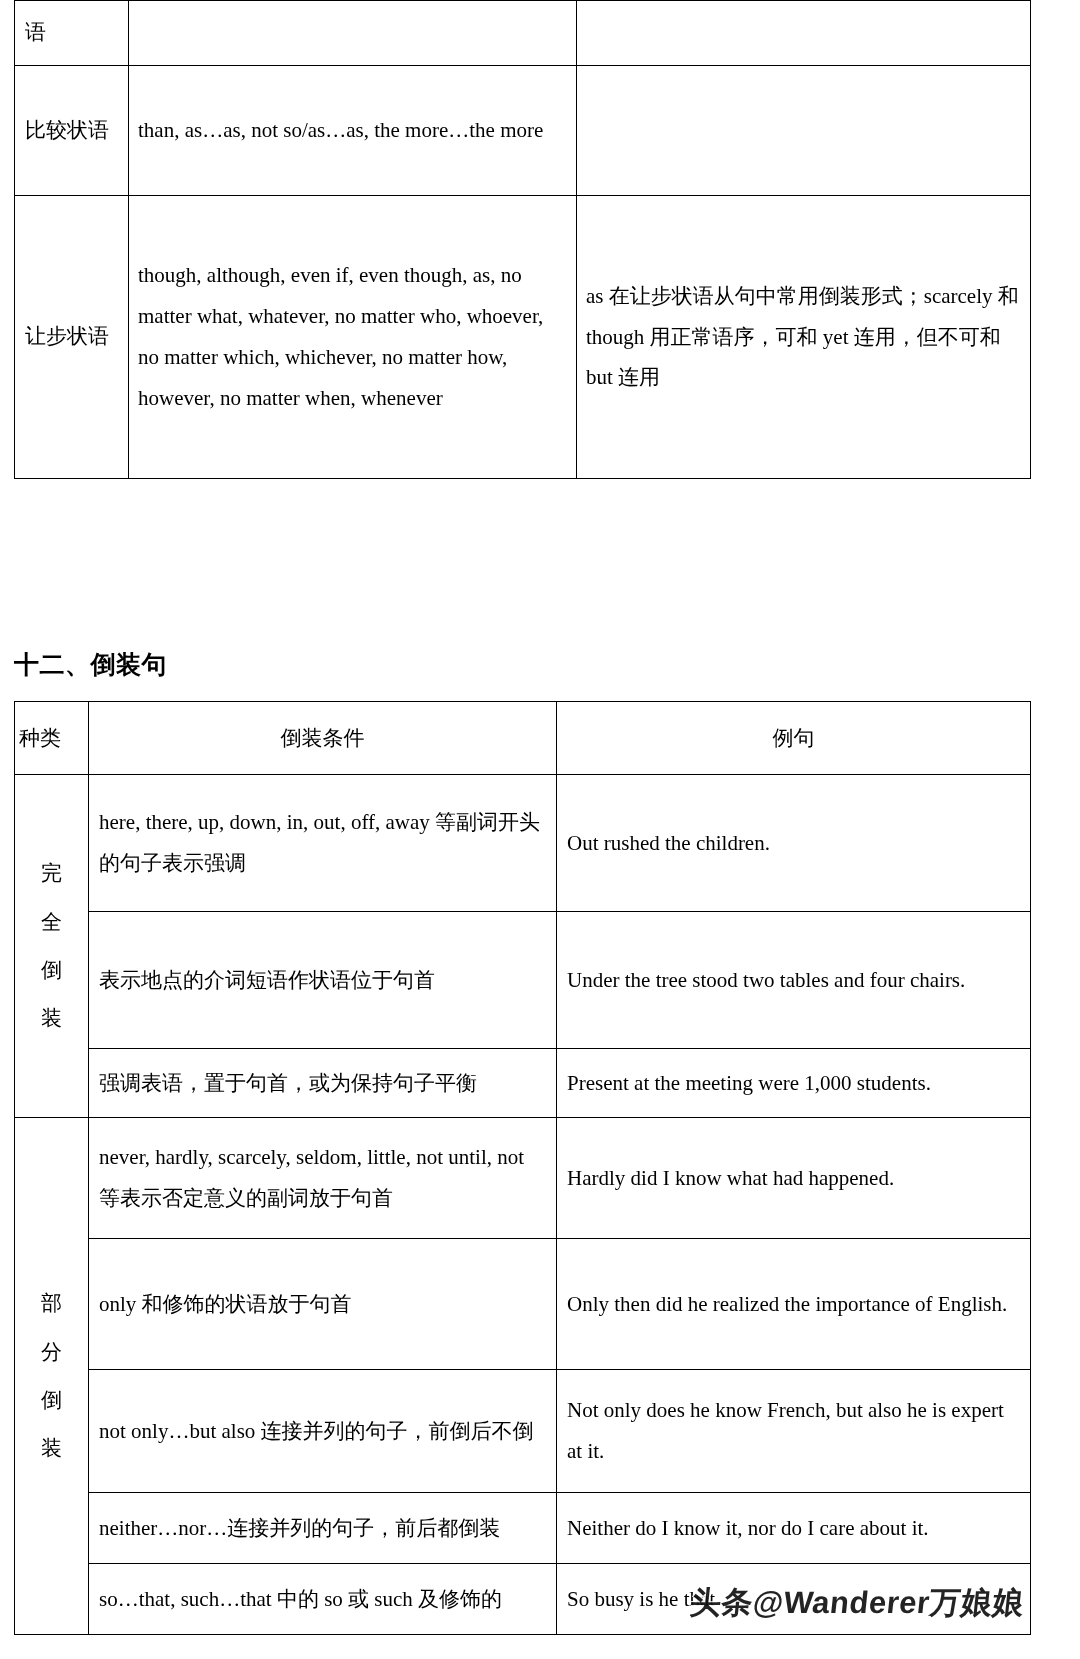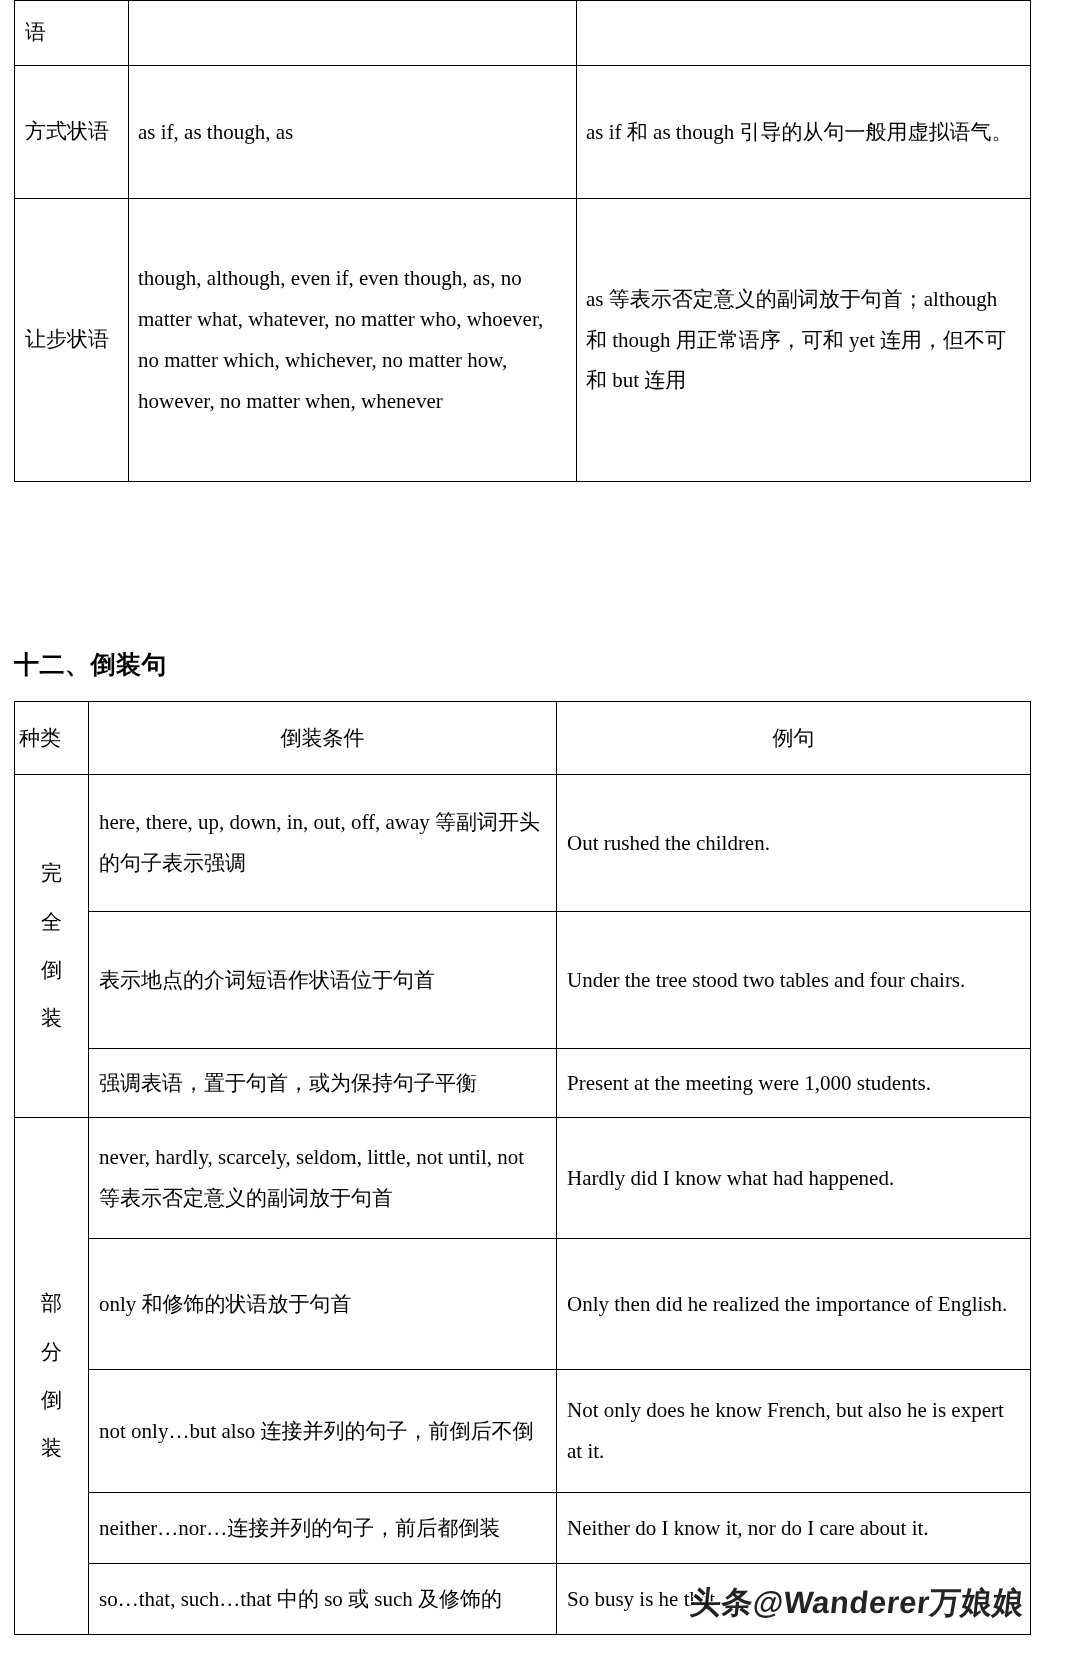--- a/index.html
+++ b/index.html
@@ -118,28 +118,28 @@
         <col class="c2">
         <col class="c3">
       </colgroup>
     <tbody>
       <tr>
         <td class="label-cell" style="height:52px;">语</td>
         <td></td>
         <td></td>
       </tr>
       <tr>
-        <td class="label-cell" style="height:120px;">方式状语</td>
-        <td>as if, as though, as</td>
-        <td>as if 和 as though 引导的从句一般用虚拟语气。</td>
+        <td class="label-cell" style="height:117px;">比较状语</td>
+        <td>than, as…as, not so/as…as, the more…the more</td>
+        <td></td>
       </tr>
       <tr>
         <td class="label-cell" style="height:270px;">让步状语</td>
         <td>though, although, even if, even though, as, no matter what, whatever, no matter who, whoever, no matter which, whichever, no matter how, however, no matter when, whenever</td>
-        <td>as 等表示否定意义的副词放于句首；although 和 though 用正常语序，可和 yet 连用，但不可和 but 连用</td>
+        <td>as 在让步状语从句中常用倒装形式；scarcely 和 though 用正常语序，可和 yet 连用，但不可和 but 连用</td>
       </tr>
     </tbody>
   </table>
 
   <div class="section-heading">十二、倒装句</div>
 
   <table class="doc-table" id="table-inversion">
     <colgroup>
         <col class="c1">
         <col class="c2">

